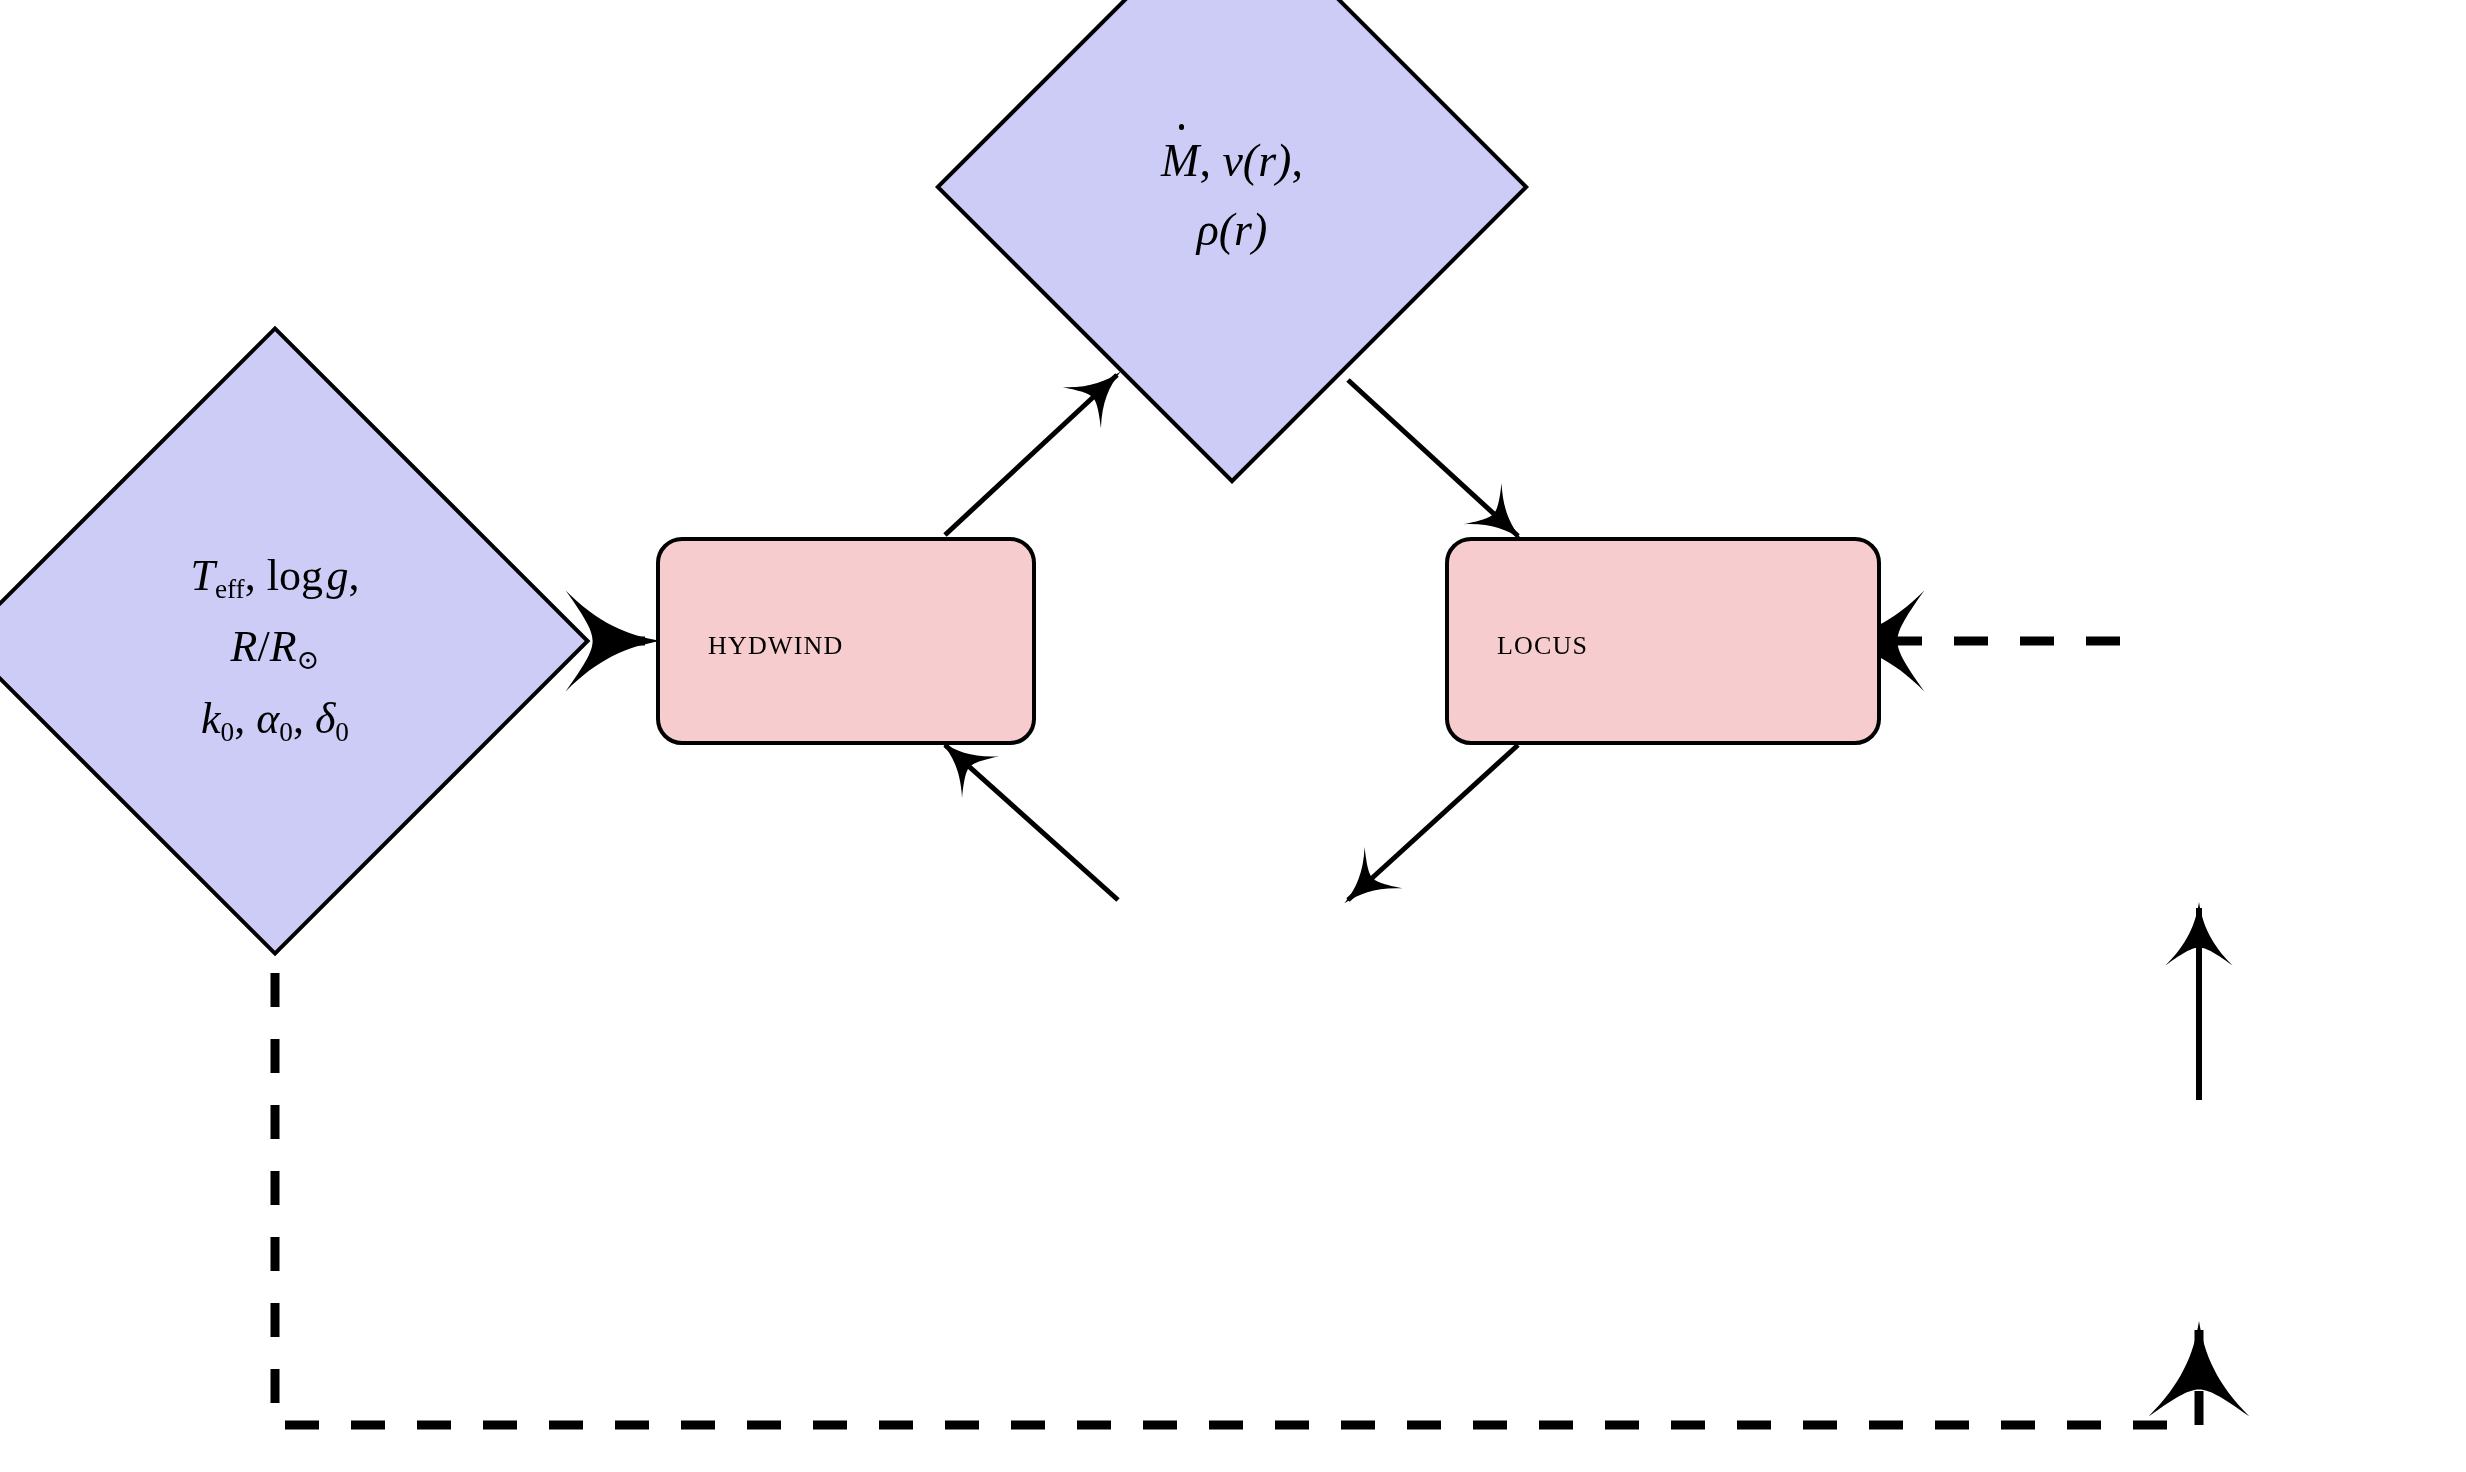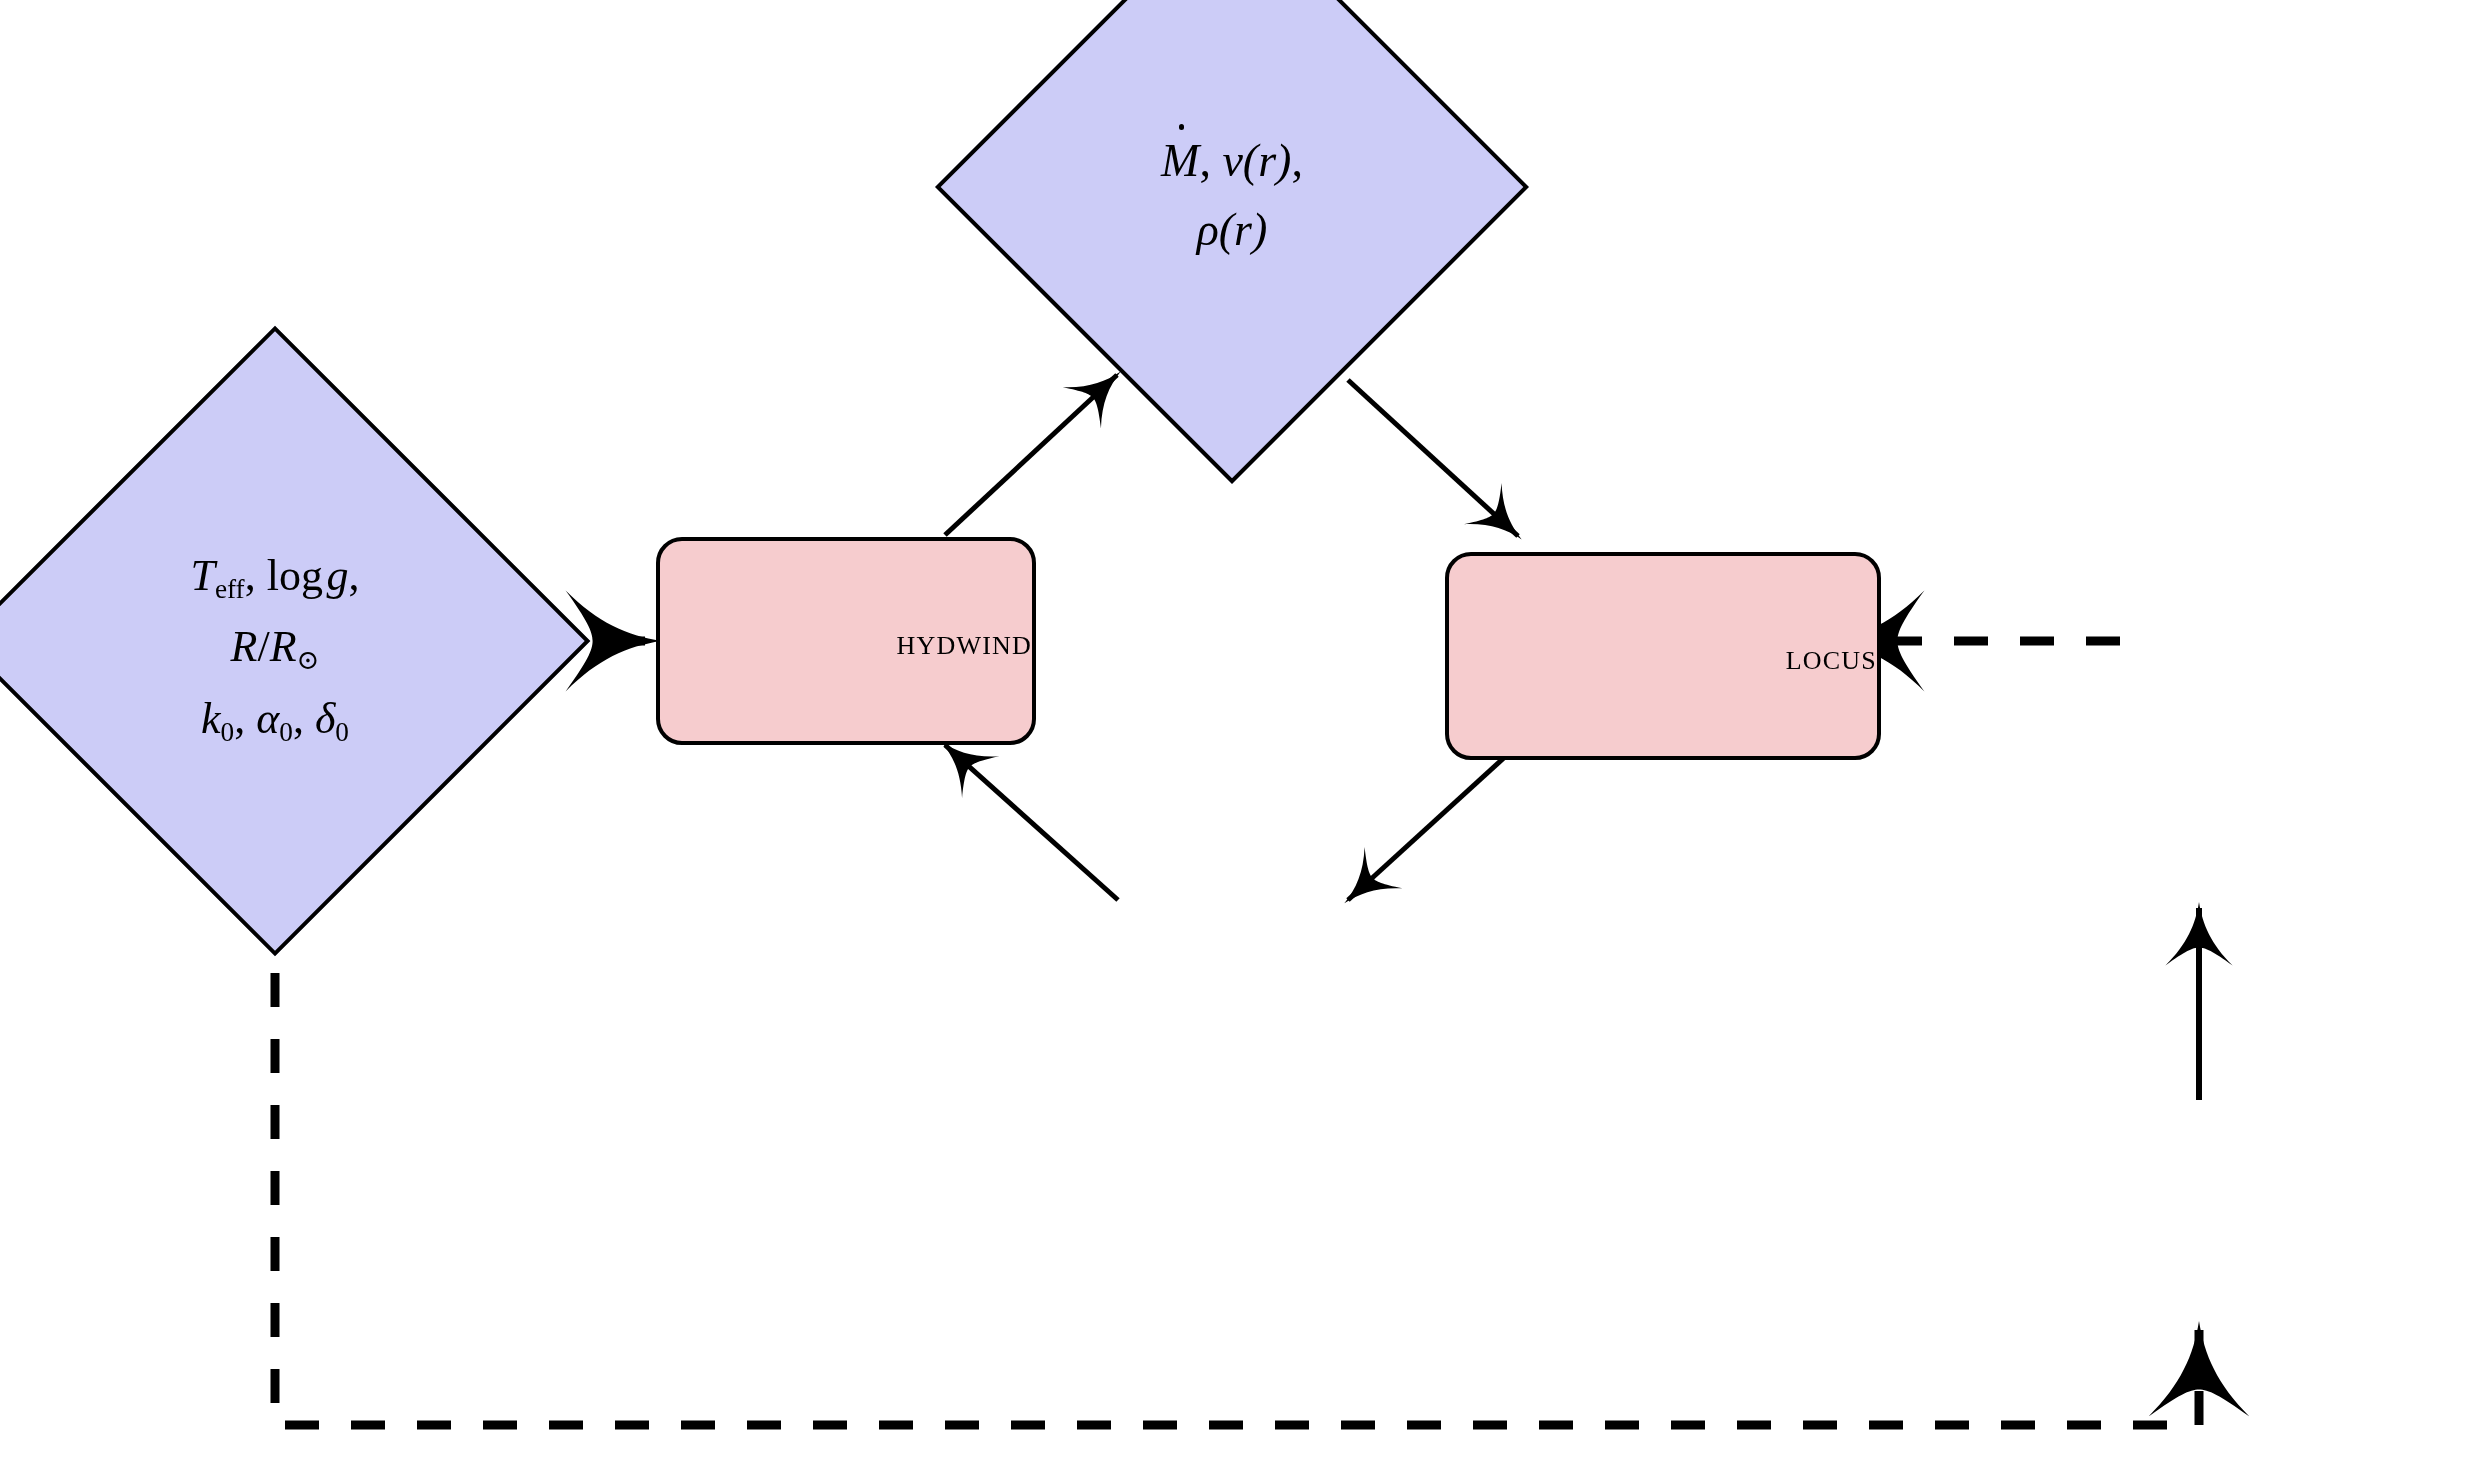--- a/index.html
+++ b/index.html
@@ -54,22 +54,23 @@
     white-space: nowrap;
   }
   
   .process {
     position: absolute;
     background: #f6ccce;
     border: 4px solid #000000;
     border-radius: 26px;
     display: flex;
     align-items: center;
-    justify-content: flex-end;
+    justify-content: flex-start;
     box-sizing: border-box;
+    padding-left: 48px;
   }
   .process-label {
     font-family: "Liberation Serif", "DejaVu Serif", serif;
     font-size: 37px;
     letter-spacing: 1.2px;
     color: #000000;
     font-variant: small-caps;
     text-transform: lowercase;
   }
   
@@ -177,18 +178,18 @@
       </span>
     </div>
   </div>
 
 
 
   <div class="process" style="left:656px; top:537px; width:380px; height:208px;">
     <span class="process-label">HYDWIND</span>
   </div>
 
-  <div class="process" style="left:1445px; top:552px; width:436px; height:208px;">
+  <div class="process" style="left:1445px; top:537px; width:436px; height:208px;">
     <span class="process-label">LOCUS</span>
   </div>
 
 
 </div>
 
 </body></html>

